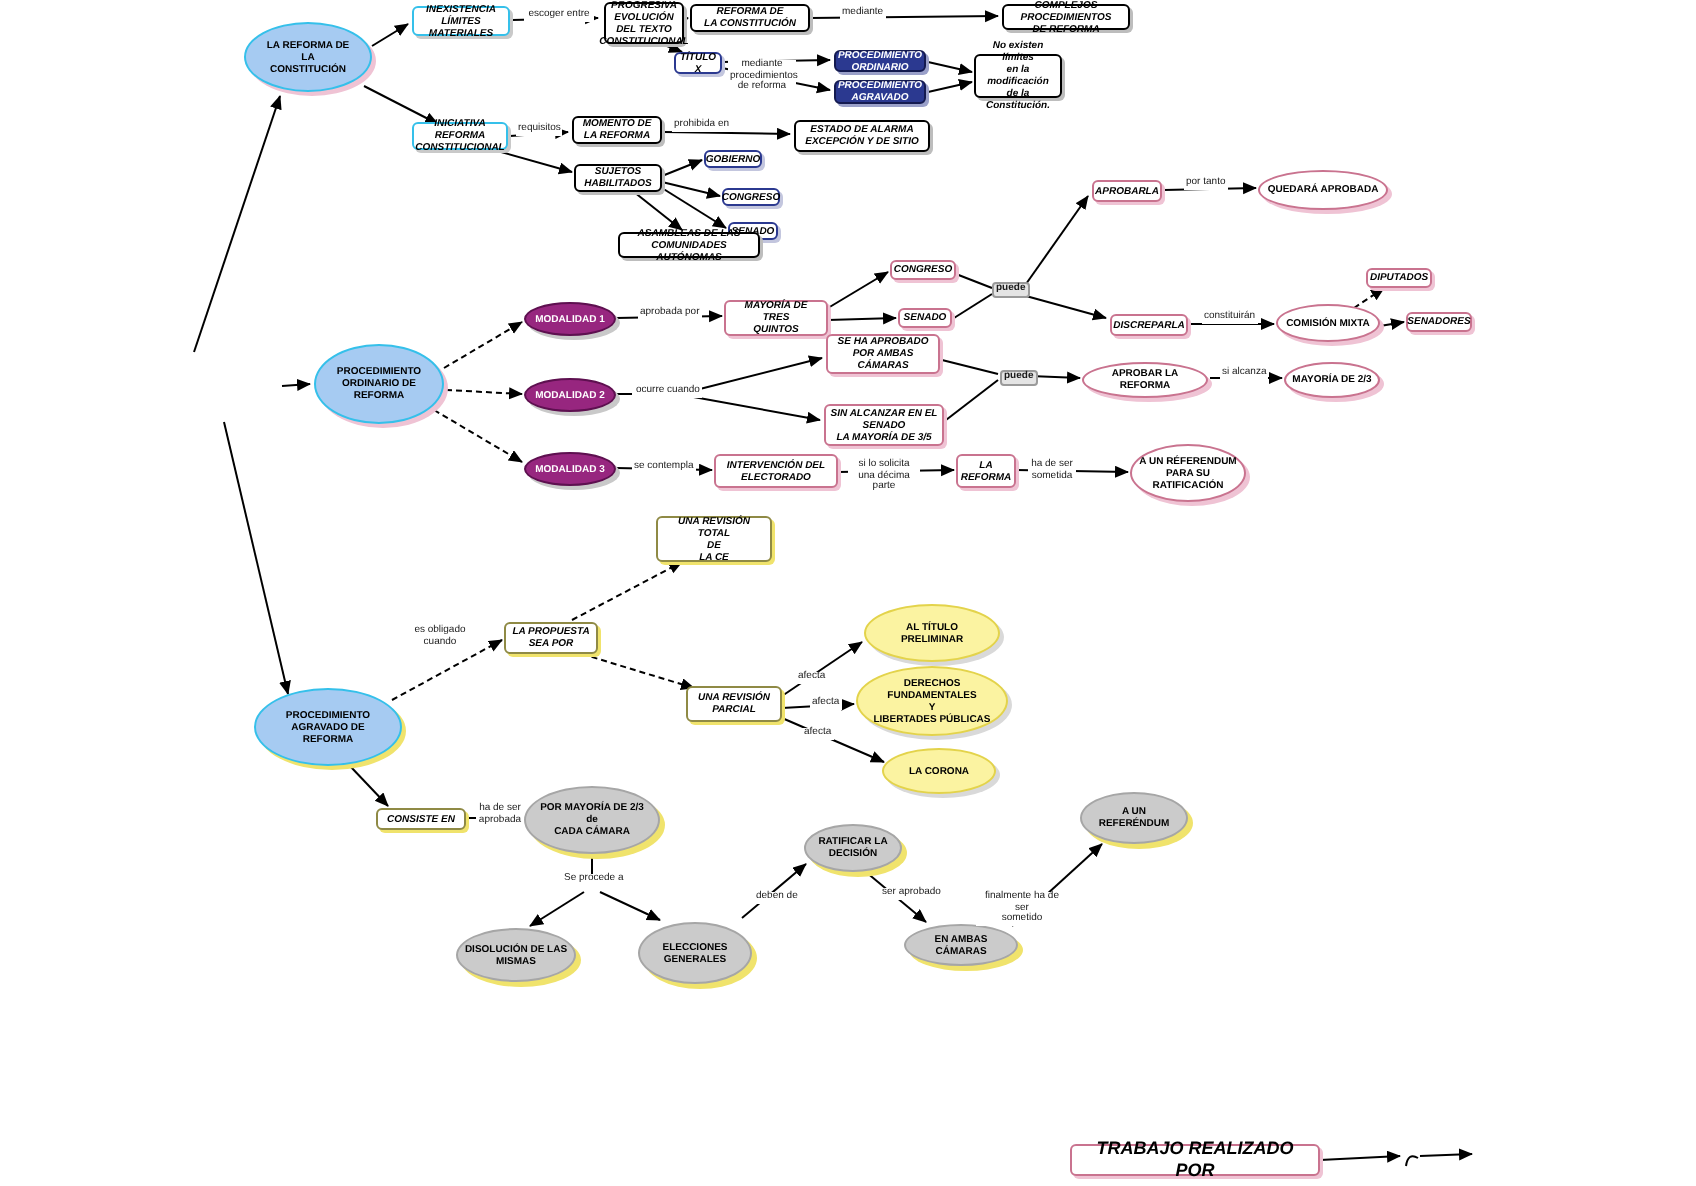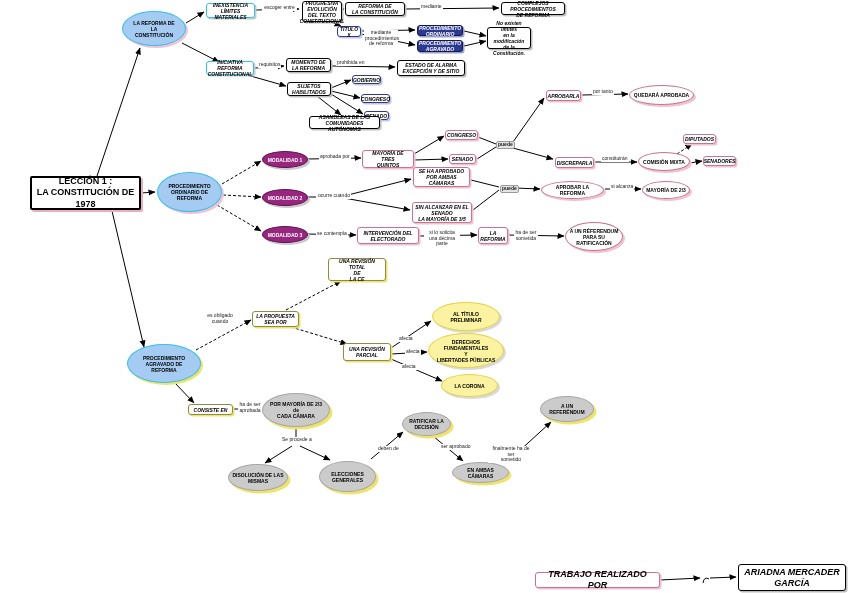--- a/index.html
+++ b/index.html
@@ -98,22 +98,20 @@
       <line x1="300" y1="446" x2="330" y2="460" marker-end="url(#ah)"></line>
       <line x1="371" y1="459" x2="403" y2="432" marker-end="url(#ah)"></line>
       <line x1="433" y1="436" x2="463" y2="461" marker-end="url(#ah)"></line>
       <line x1="506" y1="463" x2="551" y2="422" marker-end="url(#ah)"></line>
       <line x1="660" y1="580" x2="700" y2="578" marker-end="url(#ah)"></line>
       <line x1="710" y1="578" x2="736" y2="577" marker-end="url(#ah)"></line>
       <path d="M703,583 q1,-7 6,-4" stroke-width="1"></path>
     </g>
   </svg>
 
-  <div class="node leccion big" style="left:30px;top:176px;width:111px;height:34px;">LECCIÓN 1 :
-LA CONSTITUCIÓN DE 1978</div>
 
   <div class="node ellipse el-blue" style="left:122px;top:11px;width:64px;height:35px;">LA REFORMA DE
 LA
 CONSTITUCIÓN</div>
   <div class="node box box-cyan" style="left:206px;top:3px;width:49px;height:15px;">INEXISTENCIA LÍMITES
 MATERIALES</div>
   <div class="node box" style="left:302px;top:1px;width:40px;height:21px;">PROGRESIVA
 EVOLUCIÓN
 DEL TEXTO
 CONSTITUCIONAL</div>
@@ -202,22 +200,20 @@
 MISMAS</div>
   <div class="node ellipse el-gray" style="left:319px;top:461px;width:57px;height:31px;">ELECCIONES
 GENERALES</div>
   <div class="node ellipse el-gray" style="left:402px;top:412px;width:49px;height:24px;">RATIFICAR LA
 DECISIÓN</div>
   <div class="node ellipse el-gray" style="left:452px;top:462px;width:57px;height:21px;">EN AMBAS CÁMARAS</div>
   <div class="node ellipse el-gray" style="left:540px;top:396px;width:54px;height:26px;">A UN
 REFERÉNDUM</div>
 
   <div class="node box box-pink footerbox" style="left:535px;top:572px;width:125px;height:16px;">TRABAJO REALIZADO POR</div>
-  <div class="node box footerbox" style="left:738px;top:564px;width:108px;height:27px;">ARIADNA MERCADER
-GARCÍA</div>
 
   <div class="lbl" style="left:262px;top:5px;width:33px;">escoger entre</div>
   <div class="lbl" style="left:420px;top:4px;">mediante</div>
   <div class="lbl" style="left:364px;top:30px;width:32px;">mediante
 procedimientos
 de reforma</div>
   <div class="lbl" style="left:258px;top:62px;">requisitos</div>
   <div class="lbl" style="left:336px;top:60px;">prohibida en</div>
   <div class="lbl" style="left:319px;top:154px;">aprobada por</div>
   <div class="lbl lbl-gray" style="left:496px;top:141px;">puede</div>

